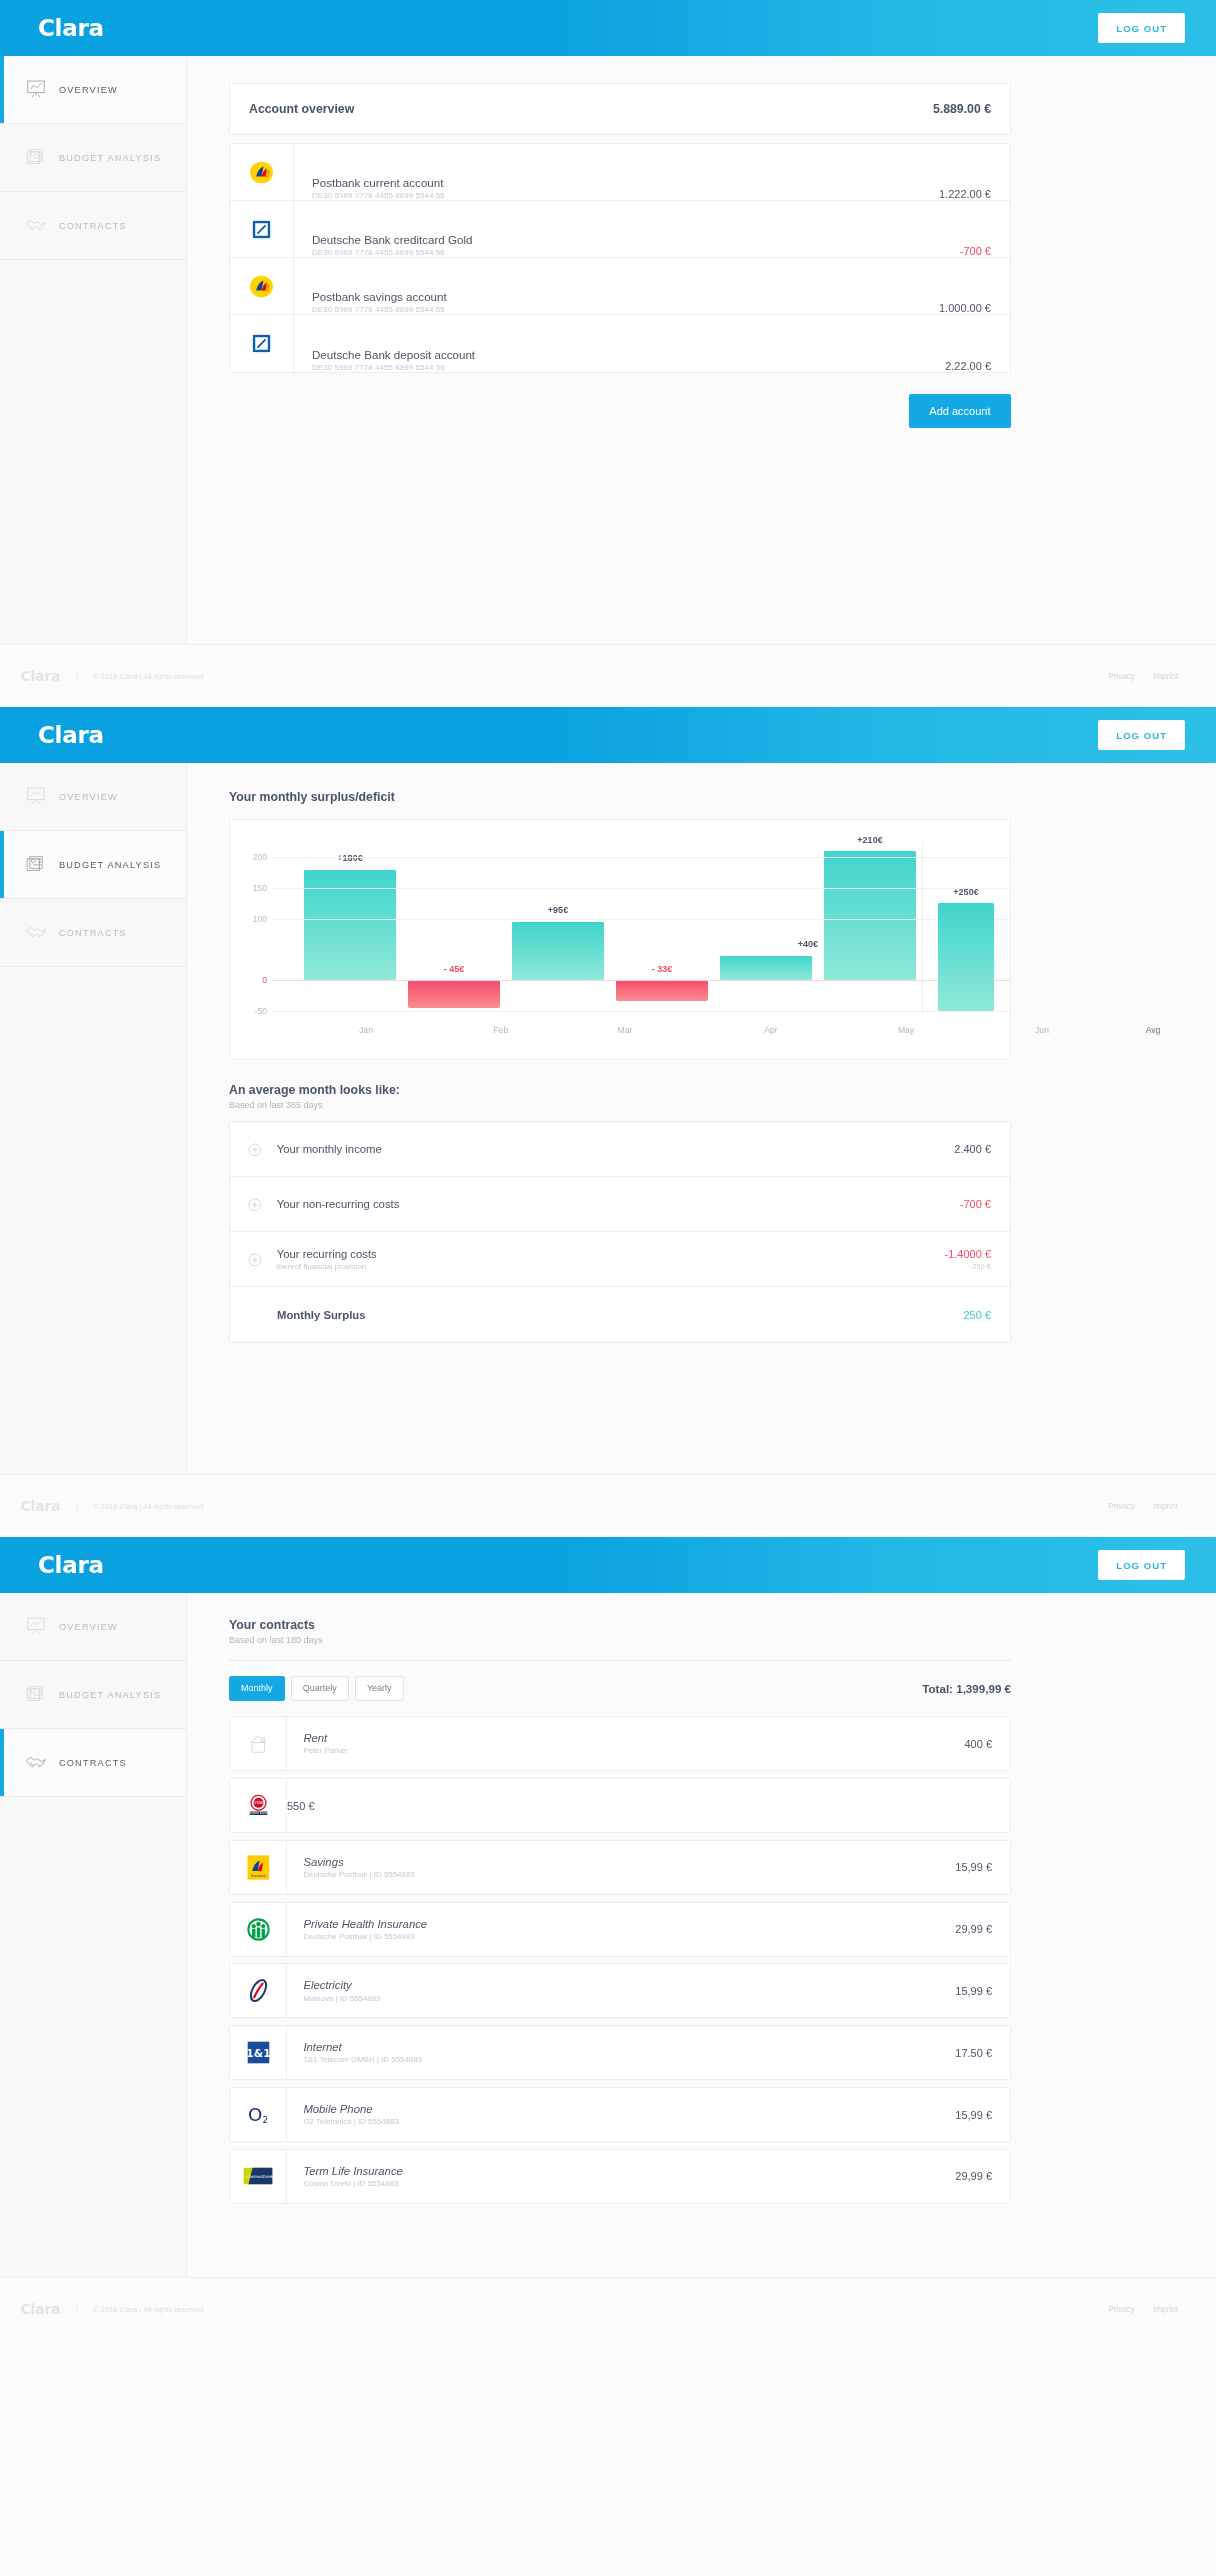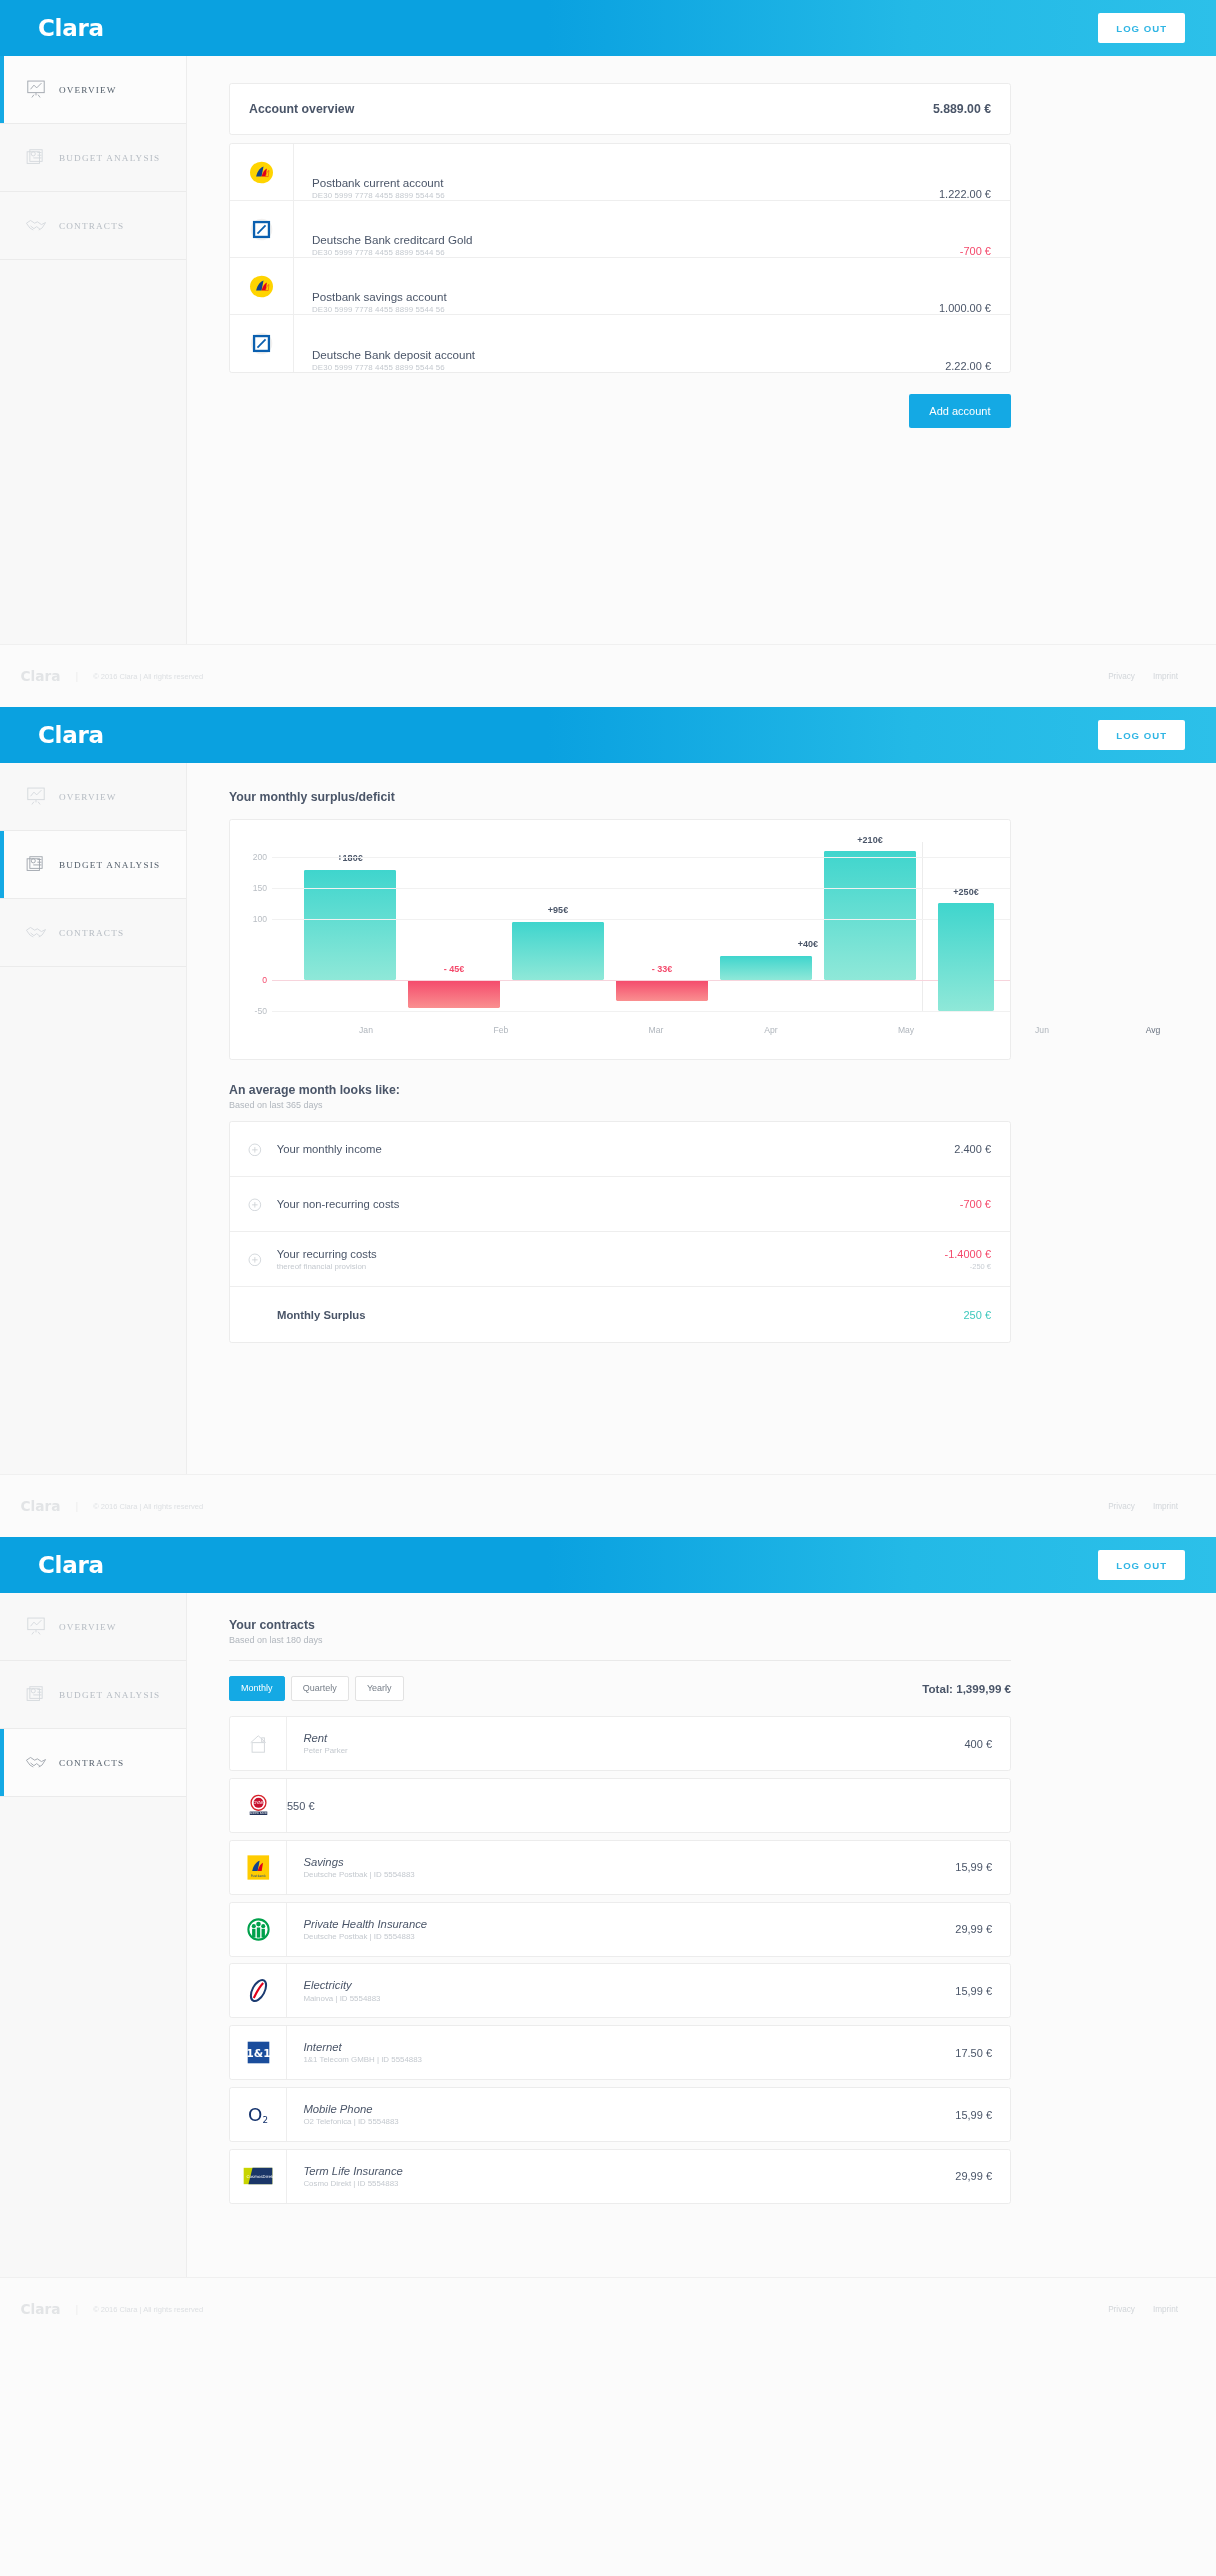--- a/index.html
+++ b/index.html
@@ -55,21 +55,21 @@
     background: #f8f8f8;
   }
   .nav-item.active { background: #fcfcfc; }
   .nav-item.active::before {
     content: ""; position: absolute; left: 0; top: 0; bottom: 0;
     width: 4.1px; background: #14a9e4;
   }
   .nav-icon { width: 22px; height: 20.5px; flex: 0 0 22px; margin-right: 12.3px; opacity: .85; }
   .nav-label {
     font-size: 9.2px; letter-spacing: 1.2px;
-    color: #b6bcc3; font-family: Liberation Serif, serif;
+    color: #b6bcc3; font-family: Liberation Sans, sans-serif;
   }
   .nav-item.active .nav-label { color: #55606c; }
 
   .content { flex: 1; min-height: 68px; padding: 0 0 0 0; background:#fbfbfb; }
   .content-inner { padding: 27px 205px 41px 42px; }
 
   
   .card {
     background: #ffffff;
     border: 0.7px solid #ececec;
@@ -436,21 +436,21 @@
                 <div class="gl" style="top: 100%;"></div>
                 <div class="ytick" style="top: 100%;">-50</div>
                 <div class="bar-slot" style="flex: 0 0 88px; margin-left: 0px; position: absolute; right: 0px; top: 0px; bottom: 0px; width: 88px;">
                   <div class="bar pos" style="inset: 36.3636% 18% 0%;"></div>
                   <div class="bar-lab" style="top: calc(36.3636% - 16.4px);">+250€</div>
                 </div>
               </div>
             <div class="xaxis" id="xaxis">
                 <div class="xtick" style="left: 68px;">Jan</div>
                 <div class="xtick" style="left: 203px;">Feb</div>
-                <div class="xtick" style="left: 358px;">Mar</div>
+                <div class="xtick" style="left: 327px;">Mar</div>
                 <div class="xtick" style="left: 473px;">Apr</div>
                 <div class="xtick" style="left: 608px;">May</div>
                 <div class="xtick" style="left: 744px;">Jun</div>
                 <div class="xtick avg" style="left: 855px;">Avg</div>
               </div>
           </div>
         </div>
 
         <div style="margin-top:23px;">
           <div class="sec-title">An average month looks like:</div>

